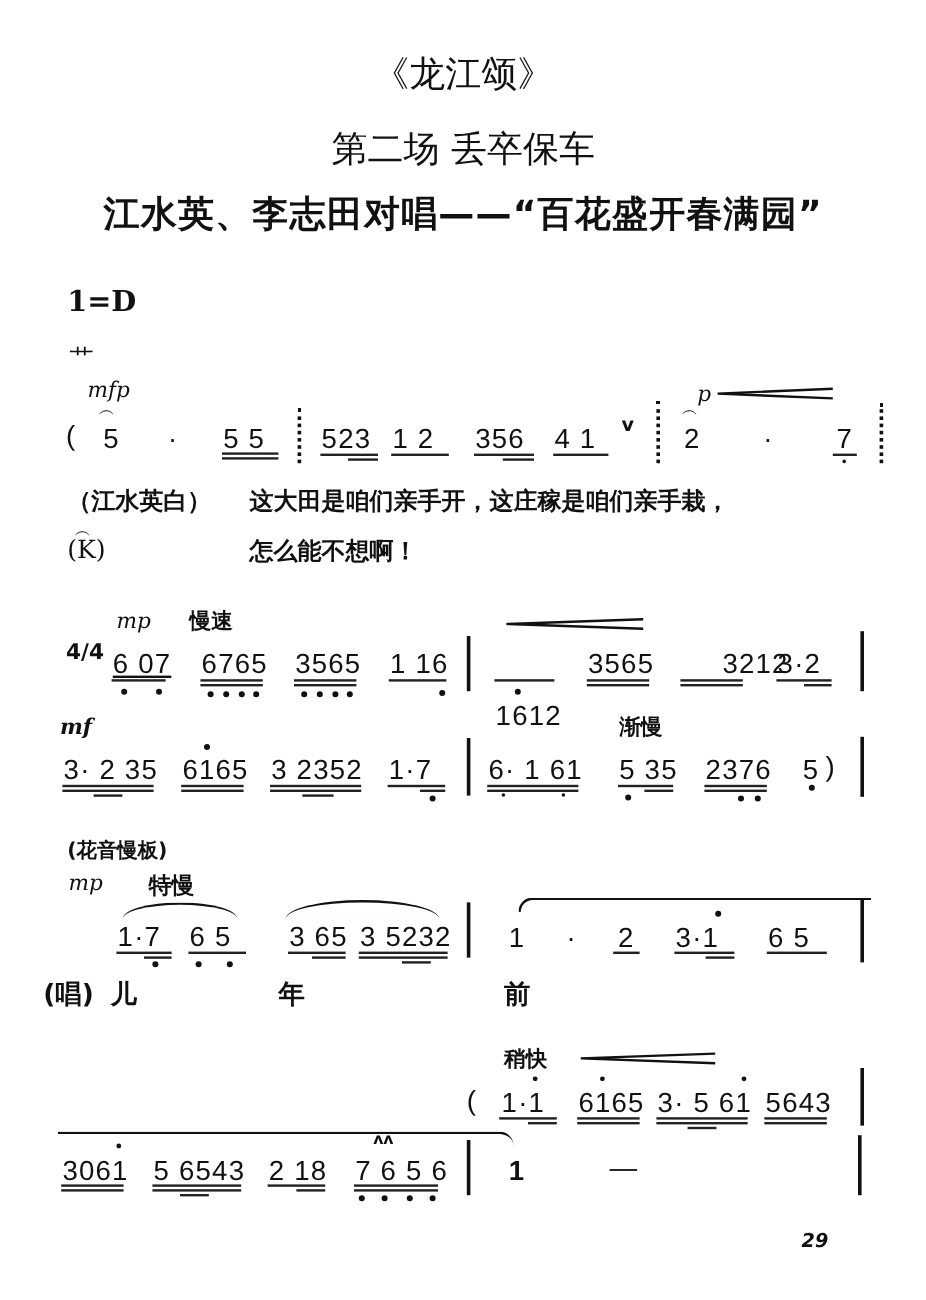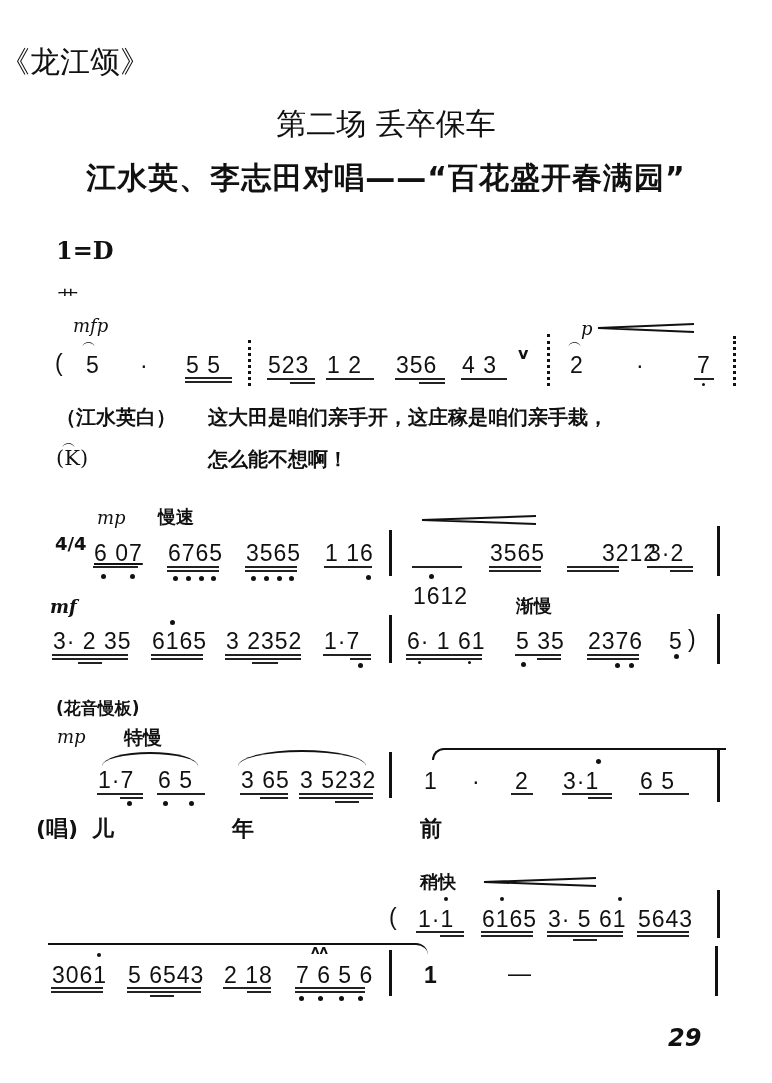--- a/index.html
+++ b/index.html
@@ -1,33 +1,33 @@
 <!DOCTYPE html>
 <html><head>
 <meta charset="utf-8">
 <style>
   html,body{margin:0;padding:0;background:#fff;}
   body{width:772px;height:1083px;position:relative;overflow:hidden;color:#111;
        font-family:"DejaVu Sans","Liberation Sans",sans-serif;}
   .abs{position:absolute;white-space:nowrap;}
-  .title1{font-size:30px;left:0;width:772px;text-align:left;top:42px;}
+  .title1{font-size:30px;left:0;width:772px;text-align:center;top:42px;}
   .title2{font-size:30px;left:0;width:772px;text-align:center;top:104px;}
   .title3{font-size:30px;left:0;width:772px;text-align:center;top:158px;font-weight:bold;letter-spacing:1px;}
   .key{font-size:24px;font-weight:bold;font-family:"DejaVu Serif","Liberation Serif",serif;}
   .num{font-size:23px;font-family:"Liberation Sans","DejaVu Sans",sans-serif;letter-spacing:1px;}
   .dyn{font-size:18px;font-family:"DejaVu Serif","Liberation Serif",serif;font-style:italic;}
   .cn{font-size:20px;font-weight:bold;}
   .lyr{font-size:22px;font-weight:bold;}
   .bar{position:absolute;width:3px;background:#111;}
   .dbar{position:absolute;width:0;border-left:3px dotted #111;}
   .ul{position:absolute;height:2px;background:#222;}
   .dot{position:absolute;width:5px;height:5px;border-radius:50%;background:#111;}
   .hair{position:absolute;}
   .slur{position:absolute;border-top:2px solid #111;border-radius:50% 50% 0 0/100% 100% 0 0;}
-  .pagenum{font-size:24px;font-weight:bold;font-style:italic;}
+  .pagenum{font-size:16px;font-weight:bold;font-style:italic;}
 </style>
 </head>
 <body>
 
 <div class="abs title1">《龙江颂》</div>
 <div class="abs title2">第二场  丢卒保车</div>
 <div class="abs title3">江水英、李志田对唱——“百花盛开春满园”</div>
 
 <div class="abs key" style="left:56px;top:236px;">1=D</div>
 <div class="abs" style="left:58px;top:284px;font-size:20px;">艹</div>
@@ -43,21 +43,21 @@
     <div class="ul" style="left:185px;top:381px;width:47px;"></div>
   <div class="dbar" style="left:248px;top:340px;height:46px;"></div>
   <div class="abs num" style="left:268px;top:352px;">523</div>
   <div class="ul" style="left:267px;top:378px;width:48px;"></div>
     <div class="ul" style="left:290px;top:382px;width:25px;"></div>
   <div class="abs num" style="left:327px;top:352px;">1 2</div>
   <div class="ul" style="left:326px;top:378px;width:48px;"></div>
   <div class="abs num" style="left:396px;top:352px;">356</div>
   <div class="ul" style="left:395px;top:378px;width:50px;"></div>
     <div class="ul" style="left:419px;top:382px;width:26px;"></div>
-  <div class="abs num" style="left:462px;top:352px;">4 3</div>
+  <div class="abs num" style="left:462px;top:352px;">4 1</div>
   <div class="ul" style="left:461px;top:378px;width:46px;"></div>
   <div class="abs" style="left:518px;top:344px;font-size:16px;font-weight:bold;">v</div>
   <div class="dbar" style="left:547px;top:334px;height:52px;"></div>
   <div class="abs dyn" style="left:581px;top:318px;">p</div>
   <svg class="hair" style="left:596px;top:322px;" width="100" height="12">
       <polyline points="98,2 2,6 98,10" fill="none" stroke="#111" stroke-width="2"></polyline>
     </svg>
   <div class="abs" style="left:568px;top:333px;font-size:14px;">︵</div>
   <div class="abs num" style="left:570px;top:352px;">2</div>
   <div class="abs num" style="left:636px;top:352px;">·</div>

